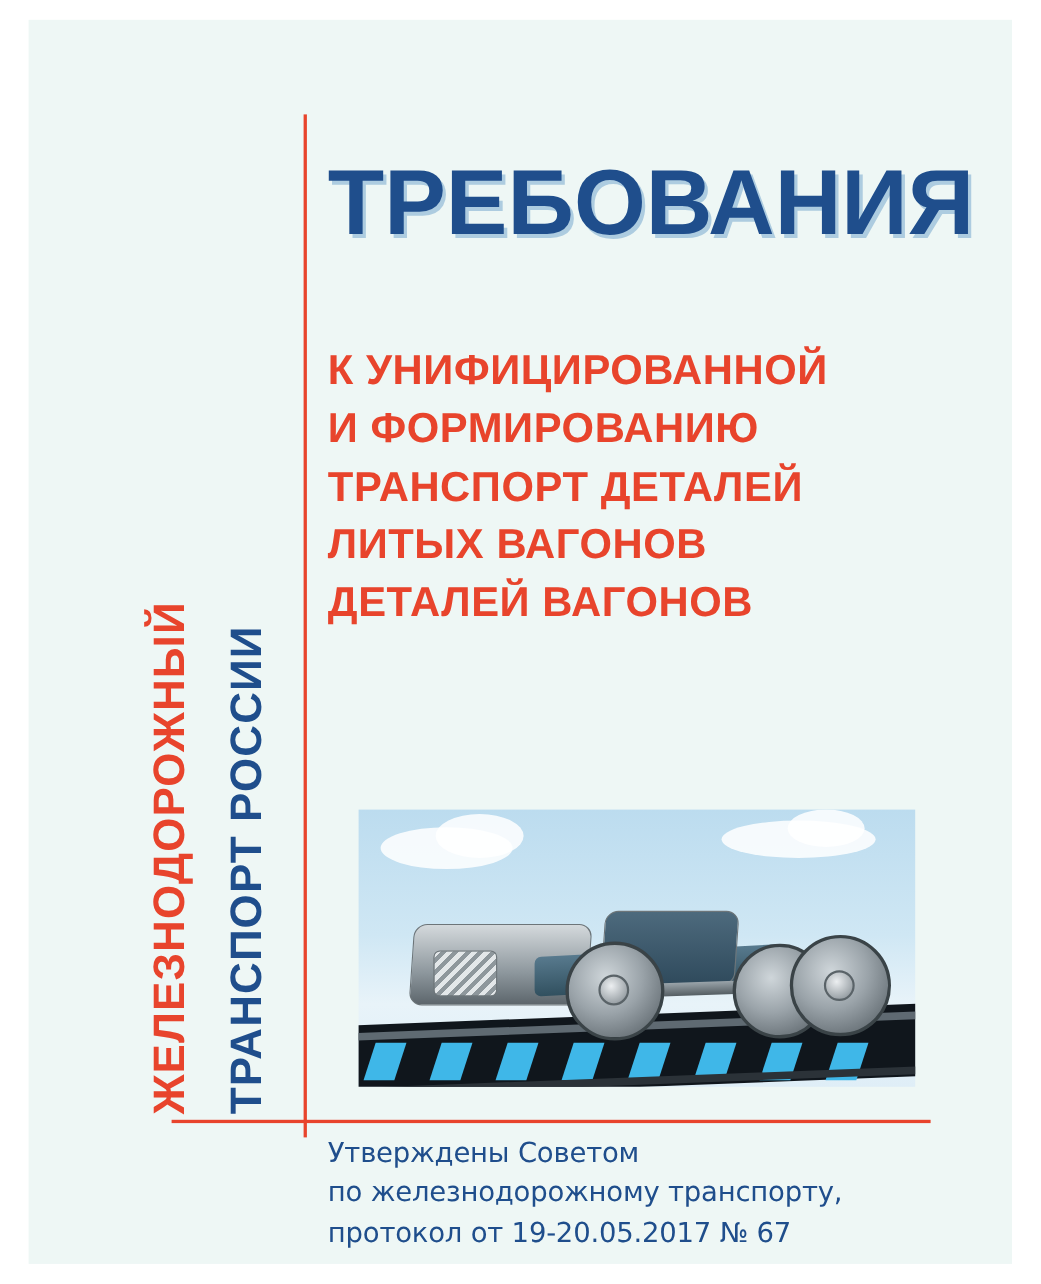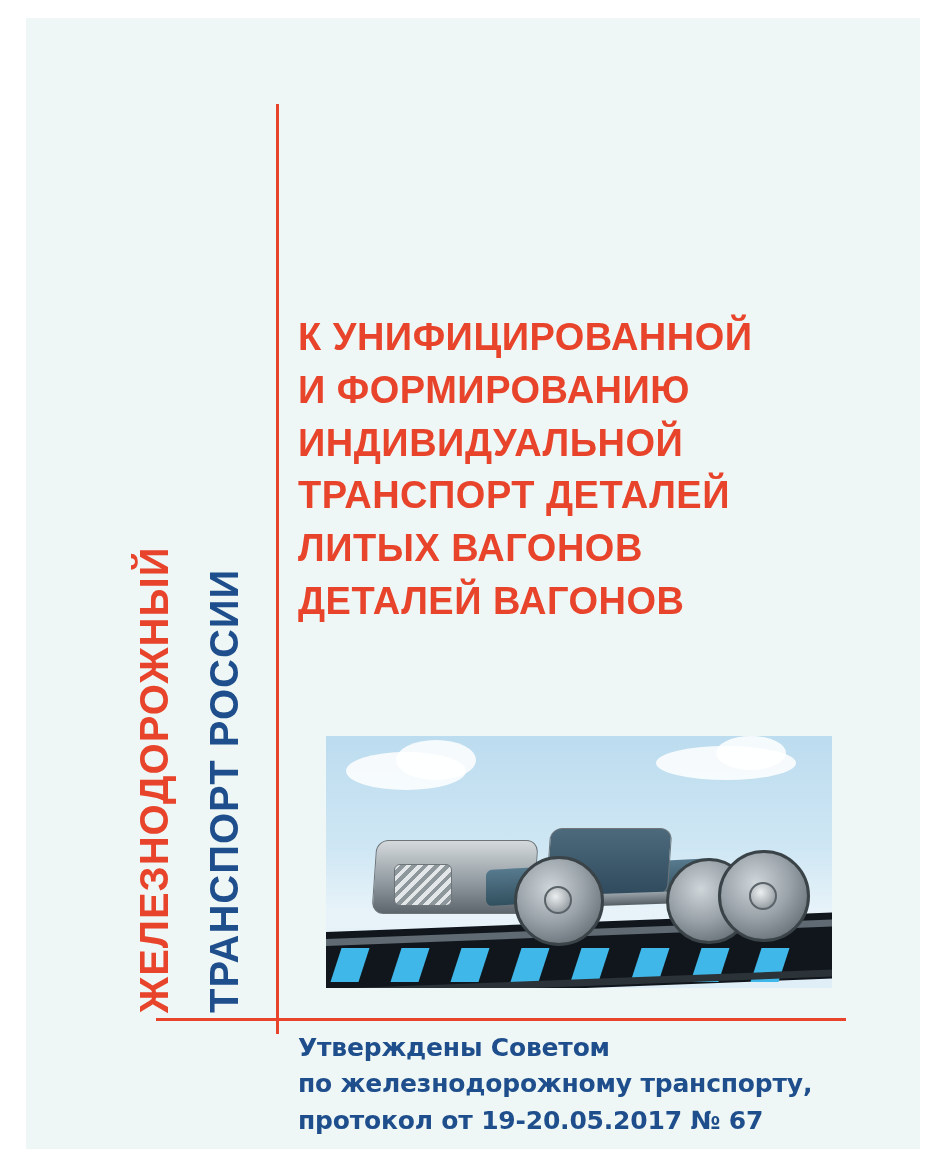--- a/index.html
+++ b/index.html
@@ -213,45 +213,45 @@
     border-radius: 6px;
     border: 1px solid #6d7579;
   }
 
   
   .footer {
     position: absolute;
     left: 272px;
     top: 1012px;
     font-size: 25px;
-    font-weight: bold;
+    font-weight: normal;
     color: #1f4e8c;
     line-height: 1.45;
     font-family: "DejaVu Sans", sans-serif;
     letter-spacing: -0.2px;
   }
   .footer div { white-space: nowrap; }
 </style>
 </head>
 <body>
 
 <div class="page">
   <div class="cover">
 
     <div class="spine spine-1">ЖЕЛЕЗНОДОРОЖНЫЙ</div>
     <div class="spine spine-2">ТРАНСПОРТ РОССИИ</div>
 
     <div class="v-divider"></div>
     <div class="h-divider"></div>
 
+    <div class="main-title">ТРЕБОВАНИЯ</div>
 
     <div class="subtitle">
       <div>К УНИФИЦИРОВАННОЙ</div>
       <div>И ФОРМИРОВАНИЮ</div>
-      <div>ИНДИВИДУАЛЬНОЙ</div>
       <div>ТРАНСПОРТ ДЕТАЛЕЙ</div>
       <div>ЛИТЫХ ВАГОНОВ</div>
       <div>ДЕТАЛЕЙ ВАГОНОВ</div>
     </div>
 
     <div class="illustration">
       <div class="cloud c1"></div>
       <div class="cloud c2"></div>
       <div class="cloud c3"></div>
       <div class="cloud c4"></div>

